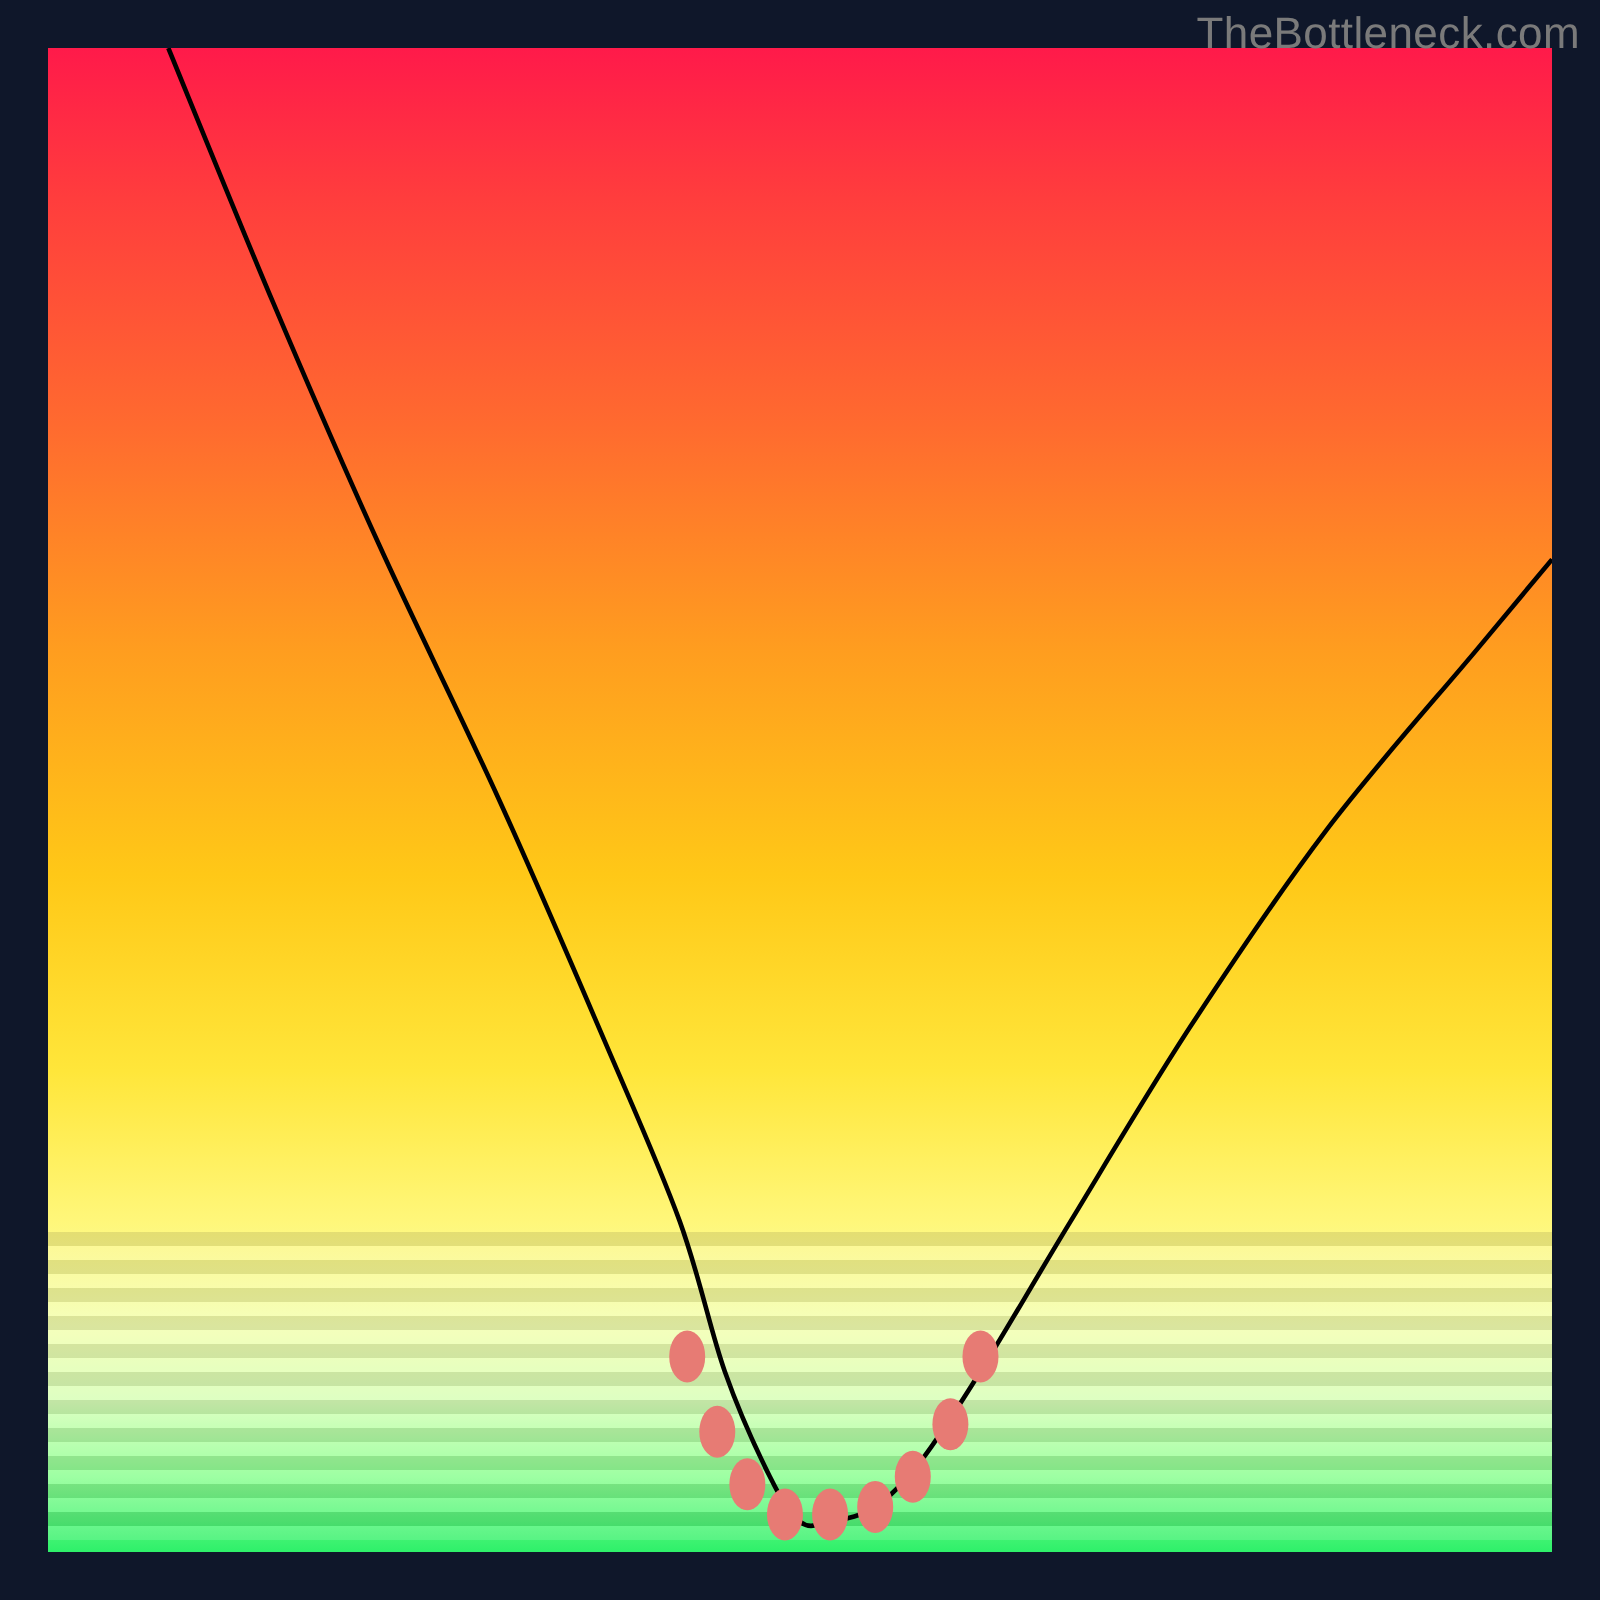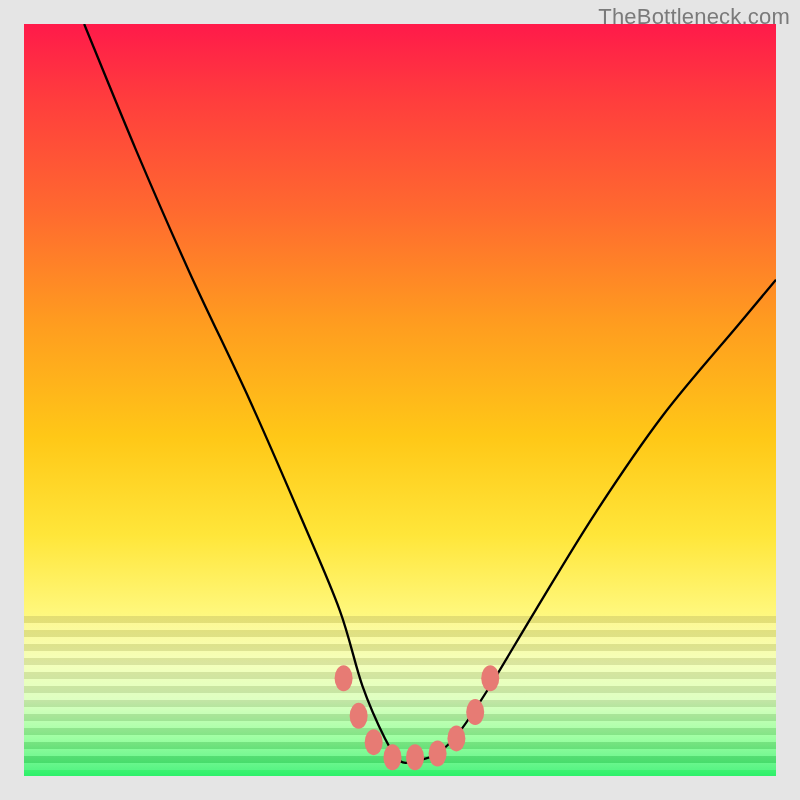--- a/index.html
+++ b/index.html
@@ -7,21 +7,21 @@
     padding: 0;
     width: 800px;
     height: 800px;
     overflow: hidden;
     background: #000;
     font-family: Arial, Helvetica, sans-serif;
   }
   .frame {
     position: absolute;
     inset: 0;
-    background: #e5e5e5;
+    background: #0f172a;
   }
   .plot {
     position: absolute;
     left: 24px;
     top: 24px;
     width: 752px;
     height: 752px;
     overflow: hidden;
   }
   .gradient {

